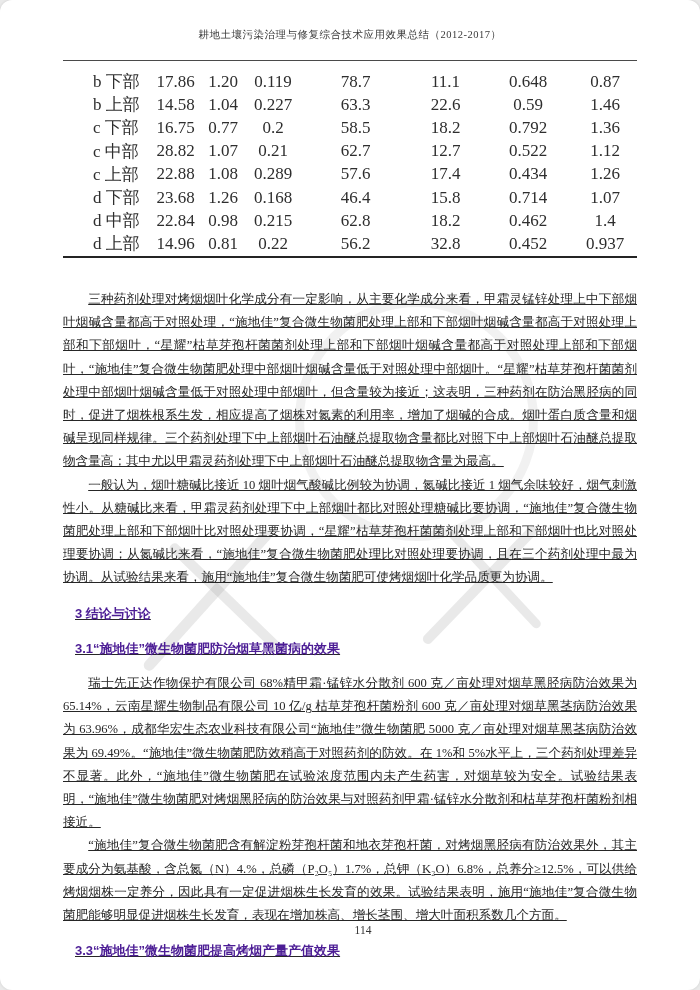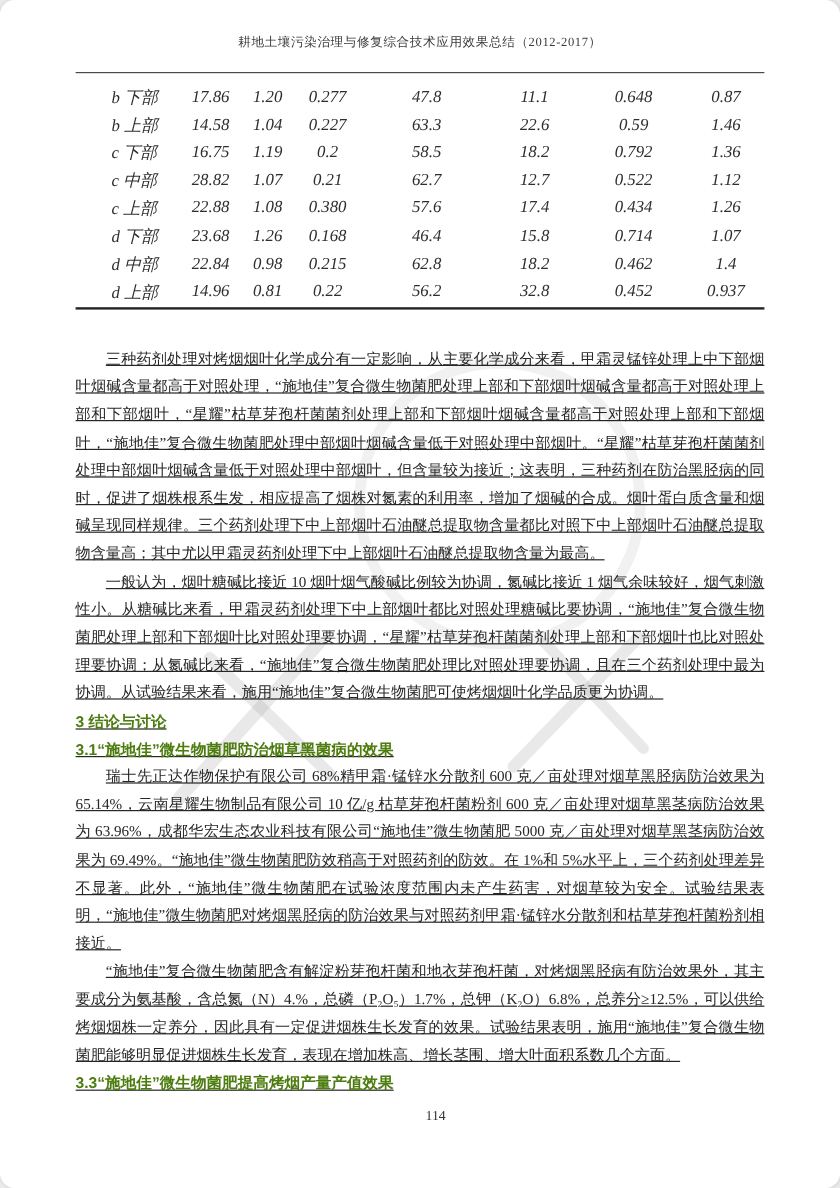--- a/index.html
+++ b/index.html
@@ -36,49 +36,48 @@
     top: 70px;
     left: 63px;
     width: 574px;
     border-bottom: 2.5px solid #242424;
   }
   .trow {
     display: grid;
     grid-template-columns: 85px 55px 40px 60px 105px 75px 90px 64px;
     height: 23.2px;
     align-items: center;
-    font-size: 14px;
+    font-size: 17px;
     color: #2e2e2e;
-    font-style: italic;
   }
   .cell { text-align: center; white-space: nowrap; }
   .cell.label { text-align: left; padding-left: 30px; }
   
   .body-copy {
     position: absolute;
     top: 288px;
     left: 63px;
     width: 574px;
     color: #262626;
     text-decoration: underline;
   }
   .body-copy p {
     margin: 0;
     text-indent: 2em;
     font-size: 12.6px;
     line-height: 23.2px;
     text-align: justify;
   }
   .body-copy h2, .body-copy h3 {
-    margin: 0;
+    margin: 12px;
     font-family: "Liberation Sans", "DejaVu Sans", sans-serif;
     font-weight: 700;
     font-size: 13px;
     line-height: 23.2px;
-    color: #4d7c0f;
+    color: #4c1d95;
   }
   
   .page-number {
     position: absolute;
     top: 924px;
     left: 13px;
     width: 700px;
     text-align: center;
     font-size: 11.5px;
     color: #333333;
@@ -111,61 +110,61 @@
   <div class="wm wm-bar b4"></div>
 
   <div class="running-header">耕地土壤污染治理与修复综合技术应用效果总结（2012-2017）</div>
 
   <div class="data-table">
     <div>
         <div class="trow">
           <div class="cell label">b 下部</div>
           <div class="cell">17.86</div>
           <div class="cell">1.20</div>
-          <div class="cell">0.277</div>
-          <div class="cell">47.8</div>
+          <div class="cell">0.119</div>
+          <div class="cell">78.7</div>
           <div class="cell">11.1</div>
           <div class="cell">0.648</div>
           <div class="cell">0.87</div>
         </div>
         <div class="trow">
           <div class="cell label">b 上部</div>
           <div class="cell">14.58</div>
           <div class="cell">1.04</div>
           <div class="cell">0.227</div>
           <div class="cell">63.3</div>
           <div class="cell">22.6</div>
           <div class="cell">0.59</div>
           <div class="cell">1.46</div>
         </div>
         <div class="trow">
           <div class="cell label">c 下部</div>
           <div class="cell">16.75</div>
-          <div class="cell">1.19</div>
+          <div class="cell">0.77</div>
           <div class="cell">0.2</div>
           <div class="cell">58.5</div>
           <div class="cell">18.2</div>
           <div class="cell">0.792</div>
           <div class="cell">1.36</div>
         </div>
         <div class="trow">
           <div class="cell label">c 中部</div>
           <div class="cell">28.82</div>
           <div class="cell">1.07</div>
           <div class="cell">0.21</div>
           <div class="cell">62.7</div>
           <div class="cell">12.7</div>
           <div class="cell">0.522</div>
           <div class="cell">1.12</div>
         </div>
         <div class="trow">
           <div class="cell label">c 上部</div>
           <div class="cell">22.88</div>
           <div class="cell">1.08</div>
-          <div class="cell">0.380</div>
+          <div class="cell">0.289</div>
           <div class="cell">57.6</div>
           <div class="cell">17.4</div>
           <div class="cell">0.434</div>
           <div class="cell">1.26</div>
         </div>
         <div class="trow">
           <div class="cell label">d 下部</div>
           <div class="cell">23.68</div>
           <div class="cell">1.26</div>
           <div class="cell">0.168</div>

